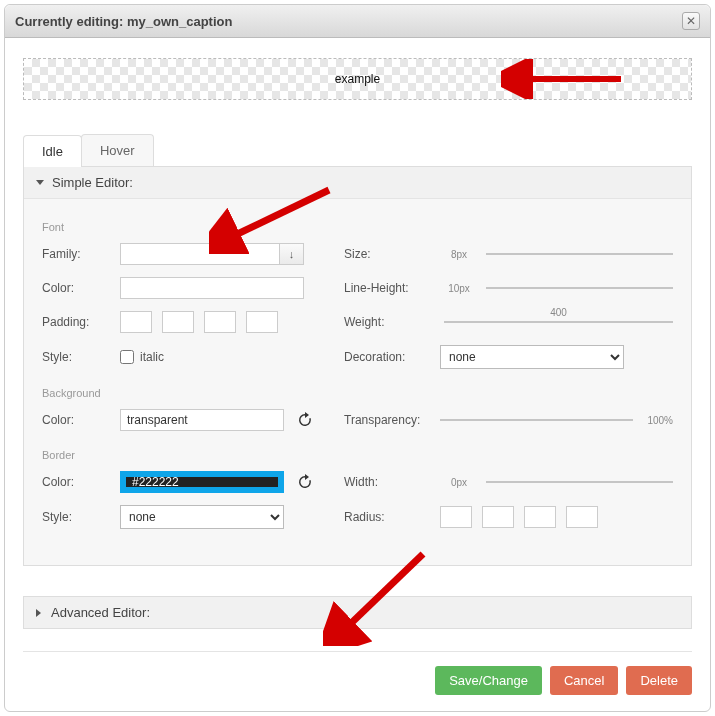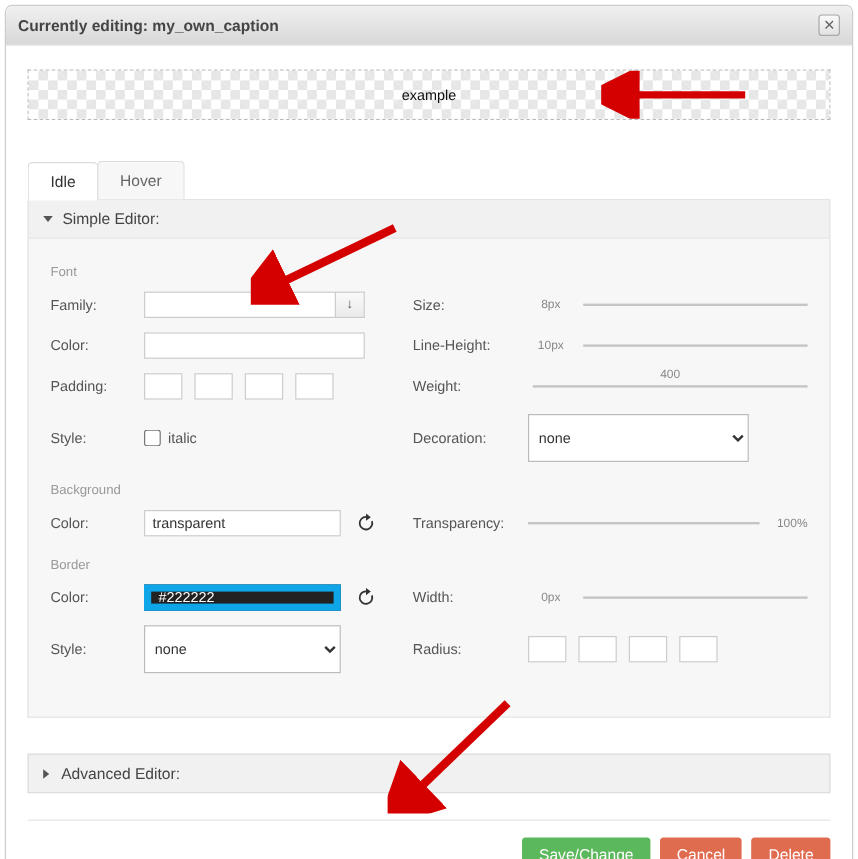--- a/index.html
+++ b/index.html
@@ -127,21 +127,21 @@
     .pad-group input { width: 32px; height: 22px; border:1px solid #ccc; background:#fff; }
     .check { display: flex; align-items:center; gap:6px; }
     .check input { width:14px; height:14px; }
     .slider-wrap { flex:1; display:flex; align-items:center; gap:8px; position:relative; }
     .slider-val { color:#888; font-size:10px; width:38px; text-align:center; }
     .slider-track {
       flex:1; height:2px; background:#c5c5c5; position:relative;
     }
     .slider-val-end { color:#888; font-size:10px; margin-left:6px; }
     .select {
-      height: 40px;
+      height: 24px;
       border:1px solid #bbb;
       background:#fff;
       width: 184px;
       padding: 0 4px;
       font-size:12px;
       color:#333;
     }
     .select-wide { width: 184px; }
     .select-narrow { width: 164px; }
     .reset-btn {

